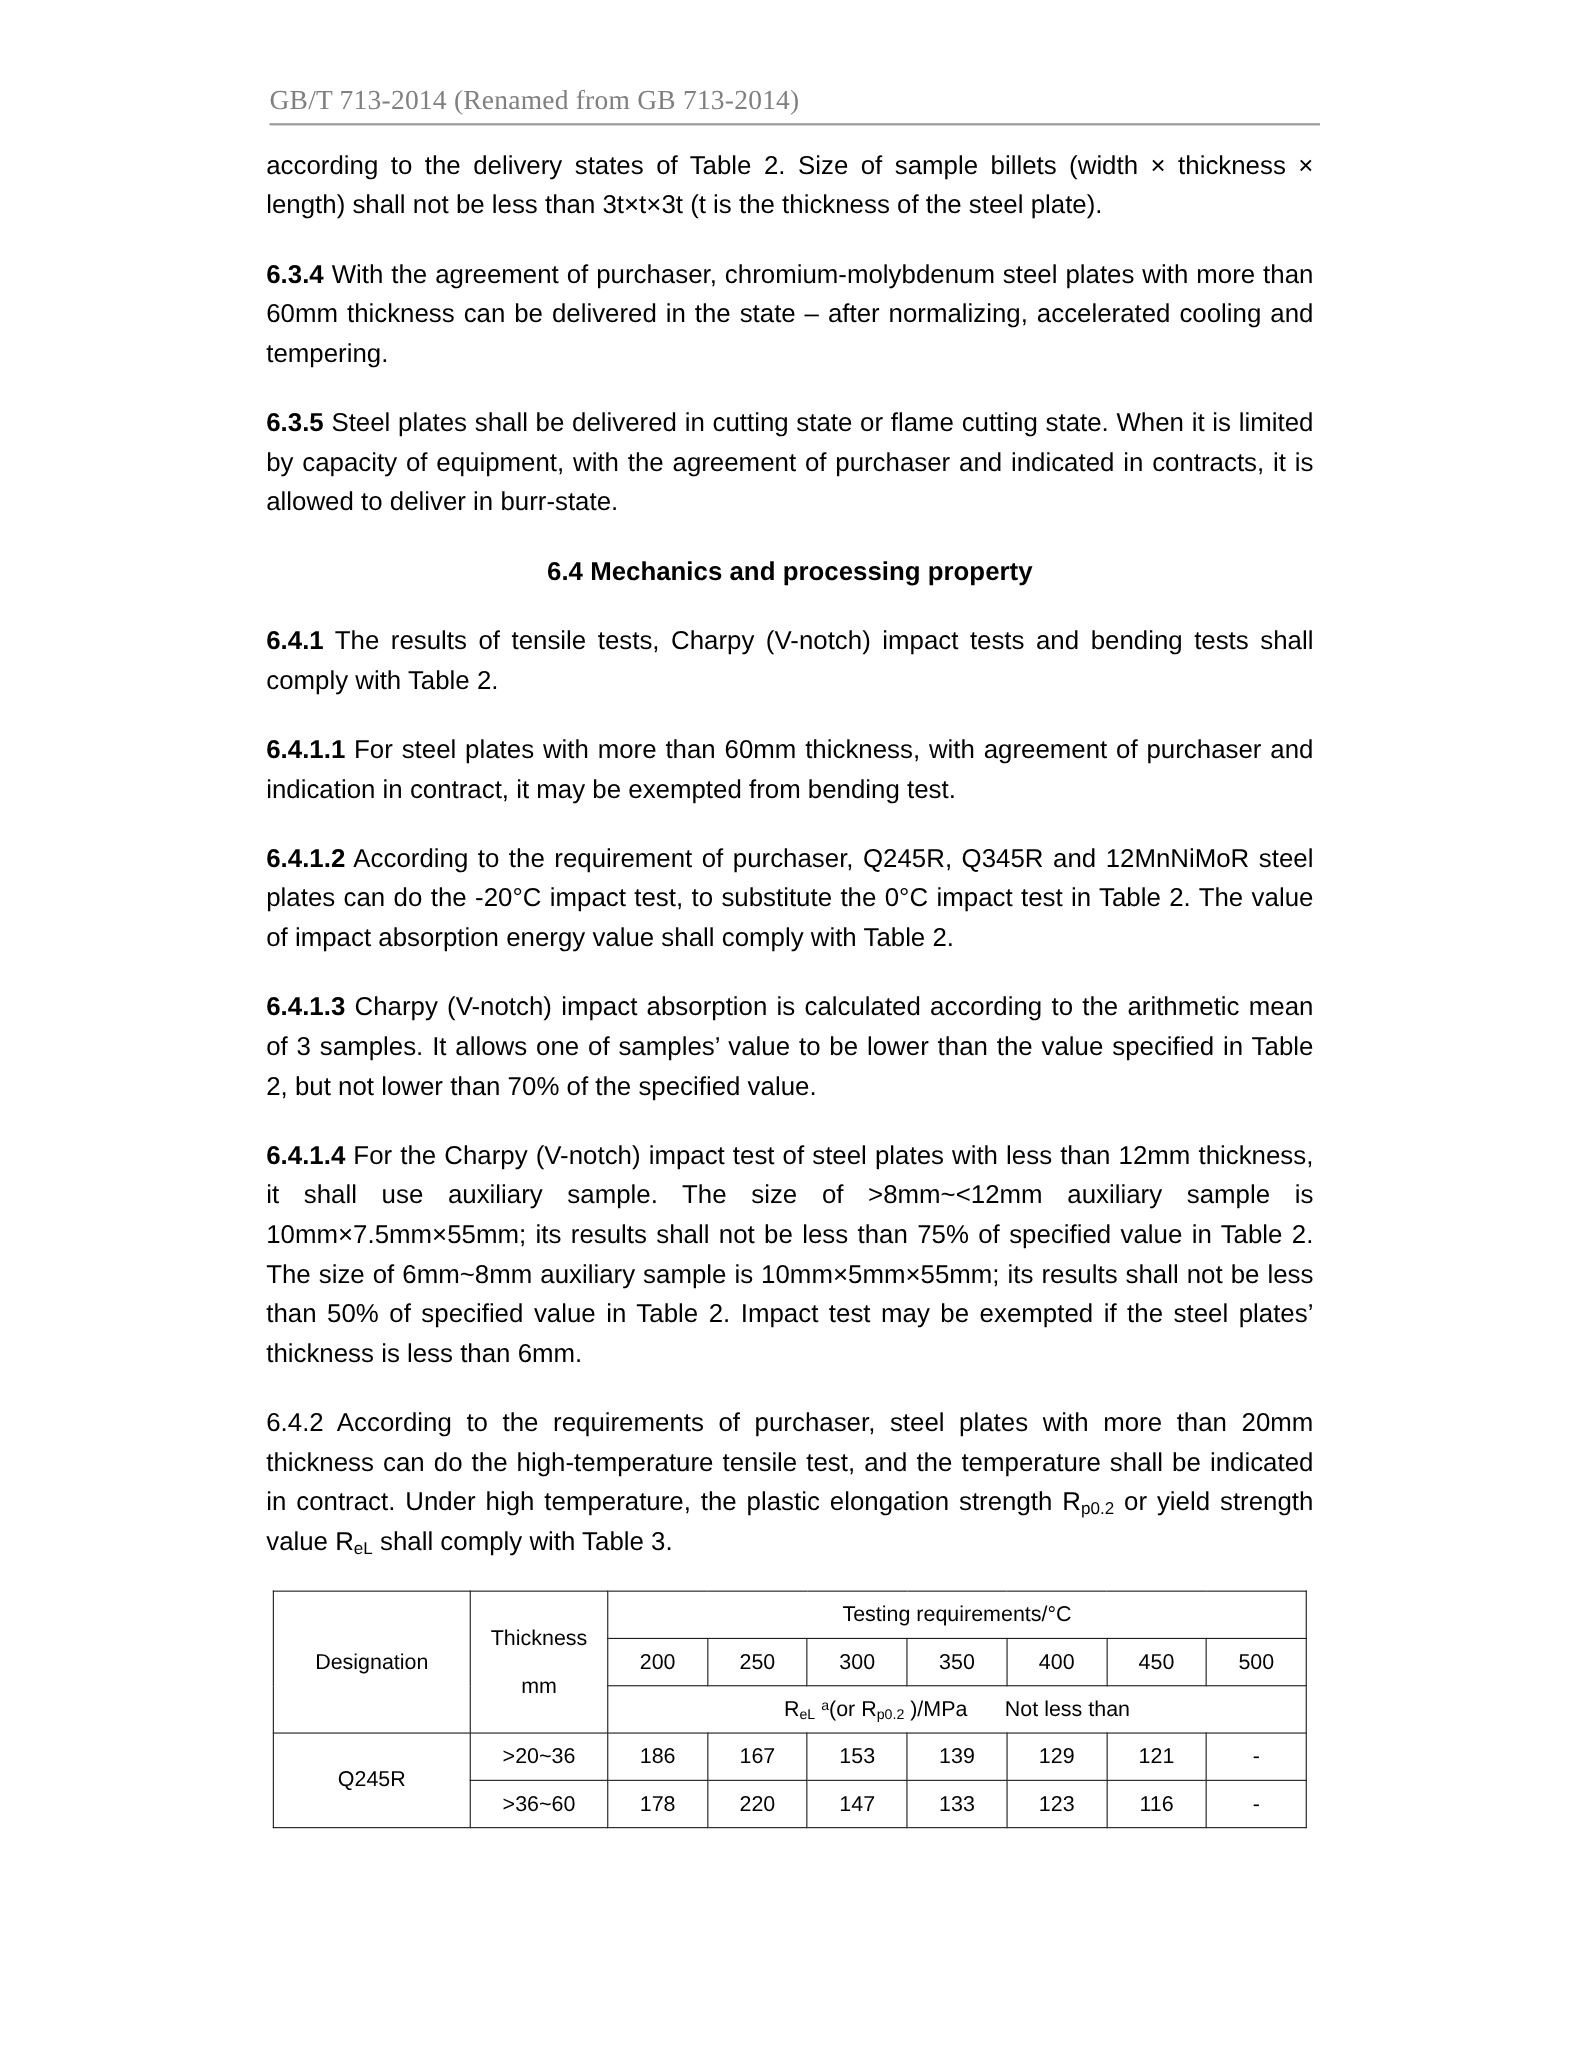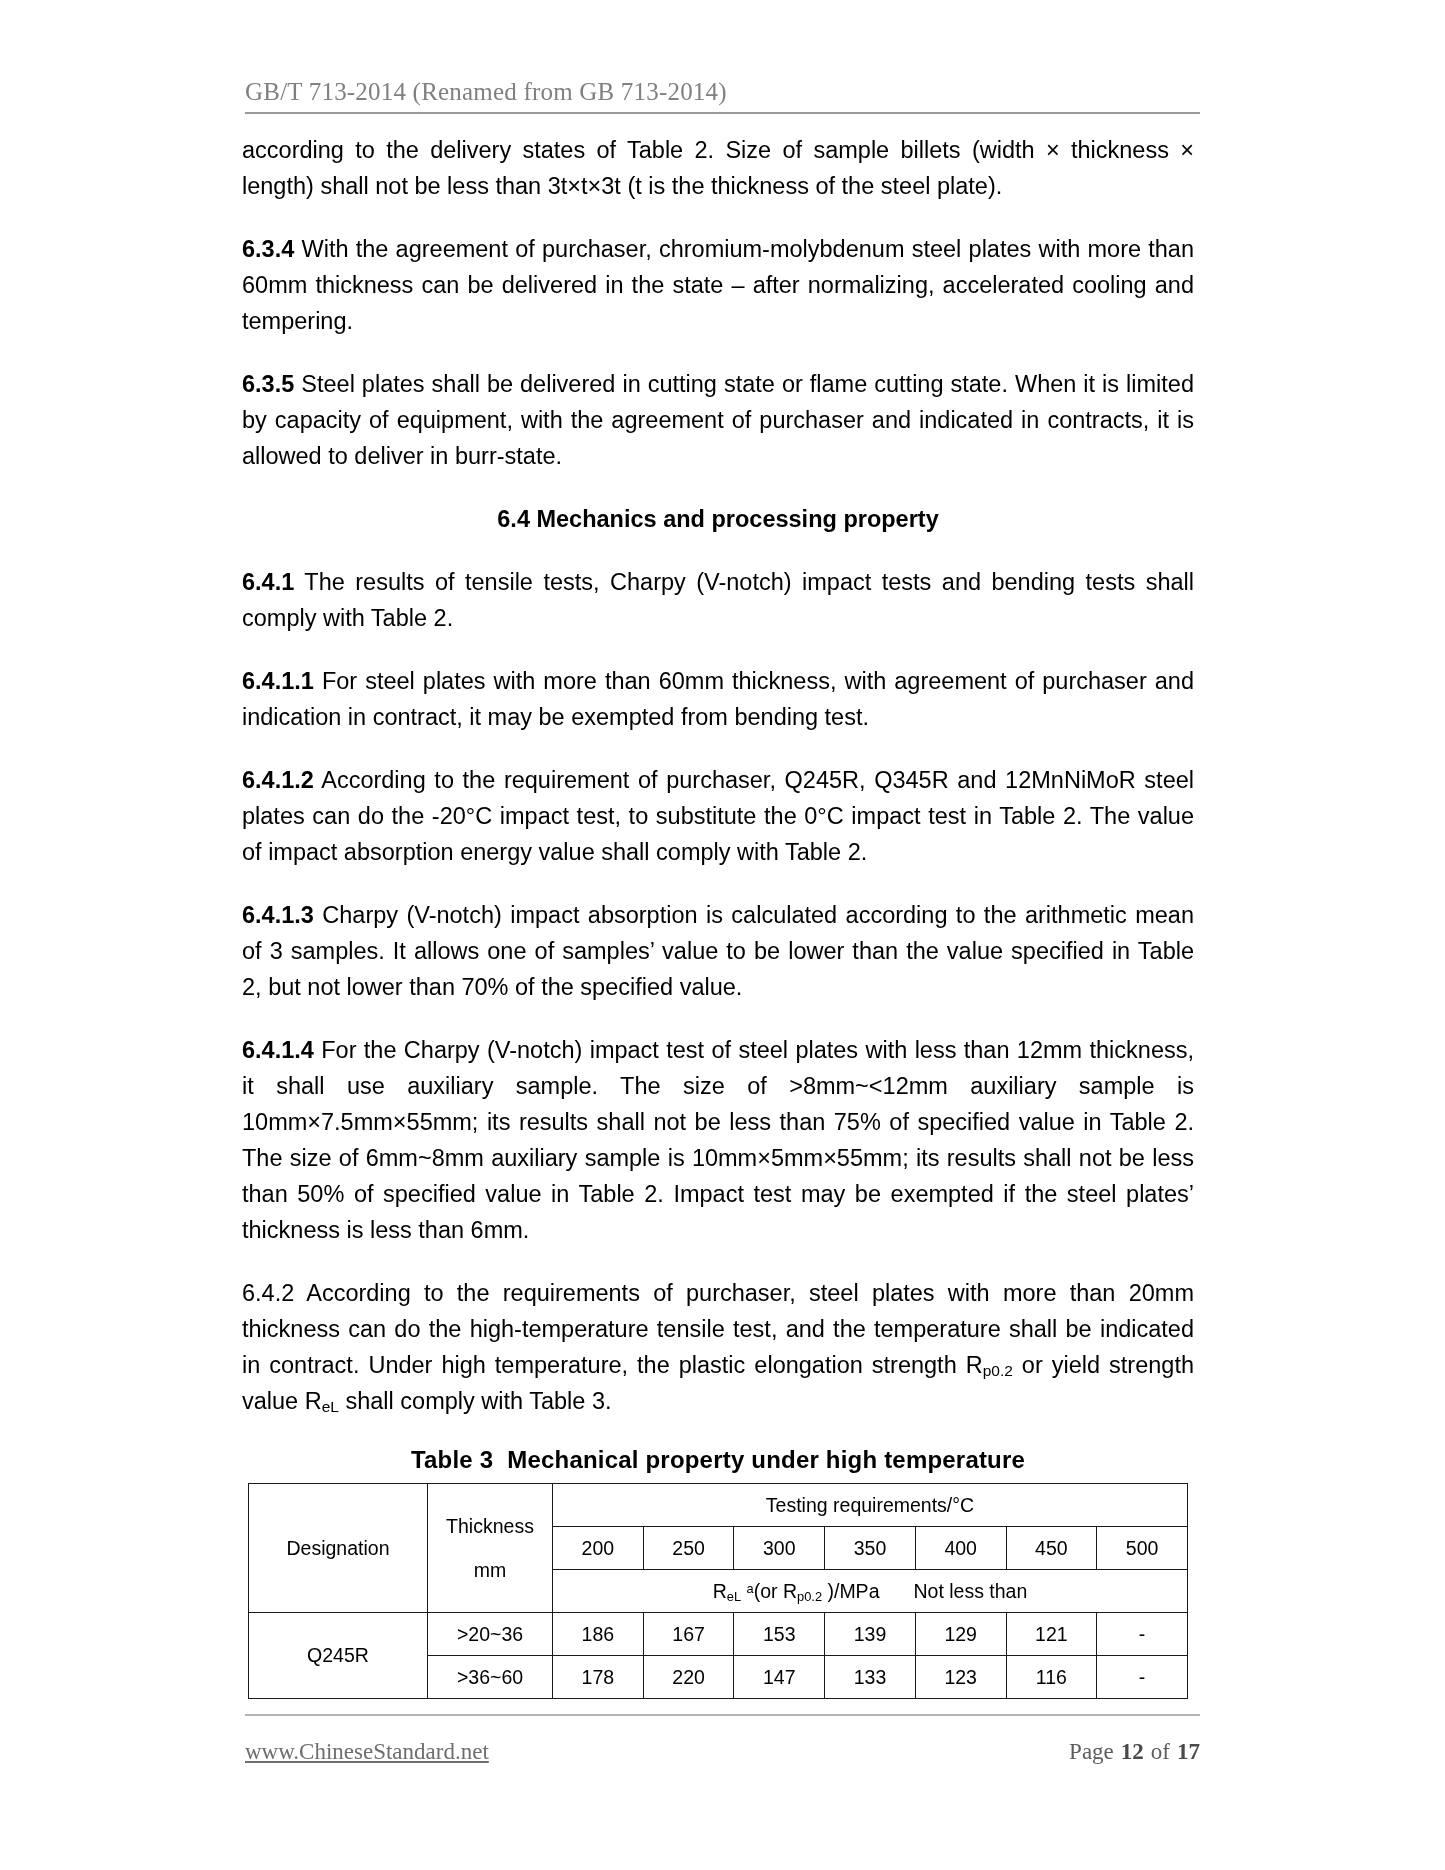--- a/index.html
+++ b/index.html
@@ -186,21 +186,20 @@
     <p class="para"><span class="b">6.4.1.1</span><span> For steel plates with more than 60mm thickness, with agreement of purchaser and indication in contract, it may be exempted from bending test.</span></p>
 
     <p class="para"><span class="b">6.4.1.2</span><span> According to the requirement of purchaser, Q245R, Q345R and 12MnNiMoR steel plates can do the -20°C impact test, to substitute the 0°C impact test in Table 2. The value of impact absorption energy value shall comply with Table 2.</span></p>
 
     <p class="para"><span class="b">6.4.1.3</span><span> Charpy (V-notch) impact absorption is calculated according to the arithmetic mean of 3 samples. It allows one of samples’ value to be lower than the value specified in Table 2, but not lower than 70% of the specified value.</span></p>
 
     <p class="para"><span class="b">6.4.1.4</span><span> For the Charpy (V-notch) impact test of steel plates with less than 12mm thickness, it shall use auxiliary sample. The size of &gt;8mm~&lt;12mm auxiliary sample is 10mm×7.5mm×55mm; its results shall not be less than 75% of specified value in Table 2. The size of 6mm~8mm auxiliary sample is 10mm×5mm×55mm; its results shall not be less than 50% of specified value in Table 2. Impact test may be exempted if the steel plates’ thickness is less than 6mm.</span></p>
 
     <p class="para"><span>6.4.2 According to the requirements of purchaser, steel plates with more than 20mm thickness can do the high-temperature tensile test, and the temperature shall be indicated in contract. Under high temperature, the plastic elongation strength R</span><sub>p0.2</sub><span> or yield strength value R</span><sub>eL</sub><span> shall comply with Table 3.</span></p>
 
-    <div class="table-caption"><span>Table 3</span><span class="sp"></span><span class="sp"></span><span>Mechanical property under high temperature</span></div>
 
     <div class="tbl-wrap">
       <table class="t3">
         <tbody>
 
           <tr>
             <td class="cell-desig no-bottom" rowspan="3">Designation</td>
             <td class="cell-thick" rowspan="3">
               <span class="thick-lbl-1">Thickness</span>
               <span class="thick-lbl-2">mm</span>
@@ -245,21 +244,14 @@
             <td class="cell-temp">123</td>
             <td class="cell-temp">116</td>
             <td class="cell-temp">-</td>
           </tr>
         </tbody>
       </table>
     </div>
 
   </div>
 
-  <div class="footer">
-    <div class="footer-rule"></div>
-    <div class="footer-row">
-      <span class="footer-url">www.ChineseStandard.net</span>
-      <span class="footer-page"><span>Page</span><span class="sp"></span><span class="pgnum">12</span><span class="sp"></span><span>of</span><span class="sp"></span><span class="pgnum">17</span></span>
-    </div>
-  </div>
 
 </div>
 
 </body></html>

